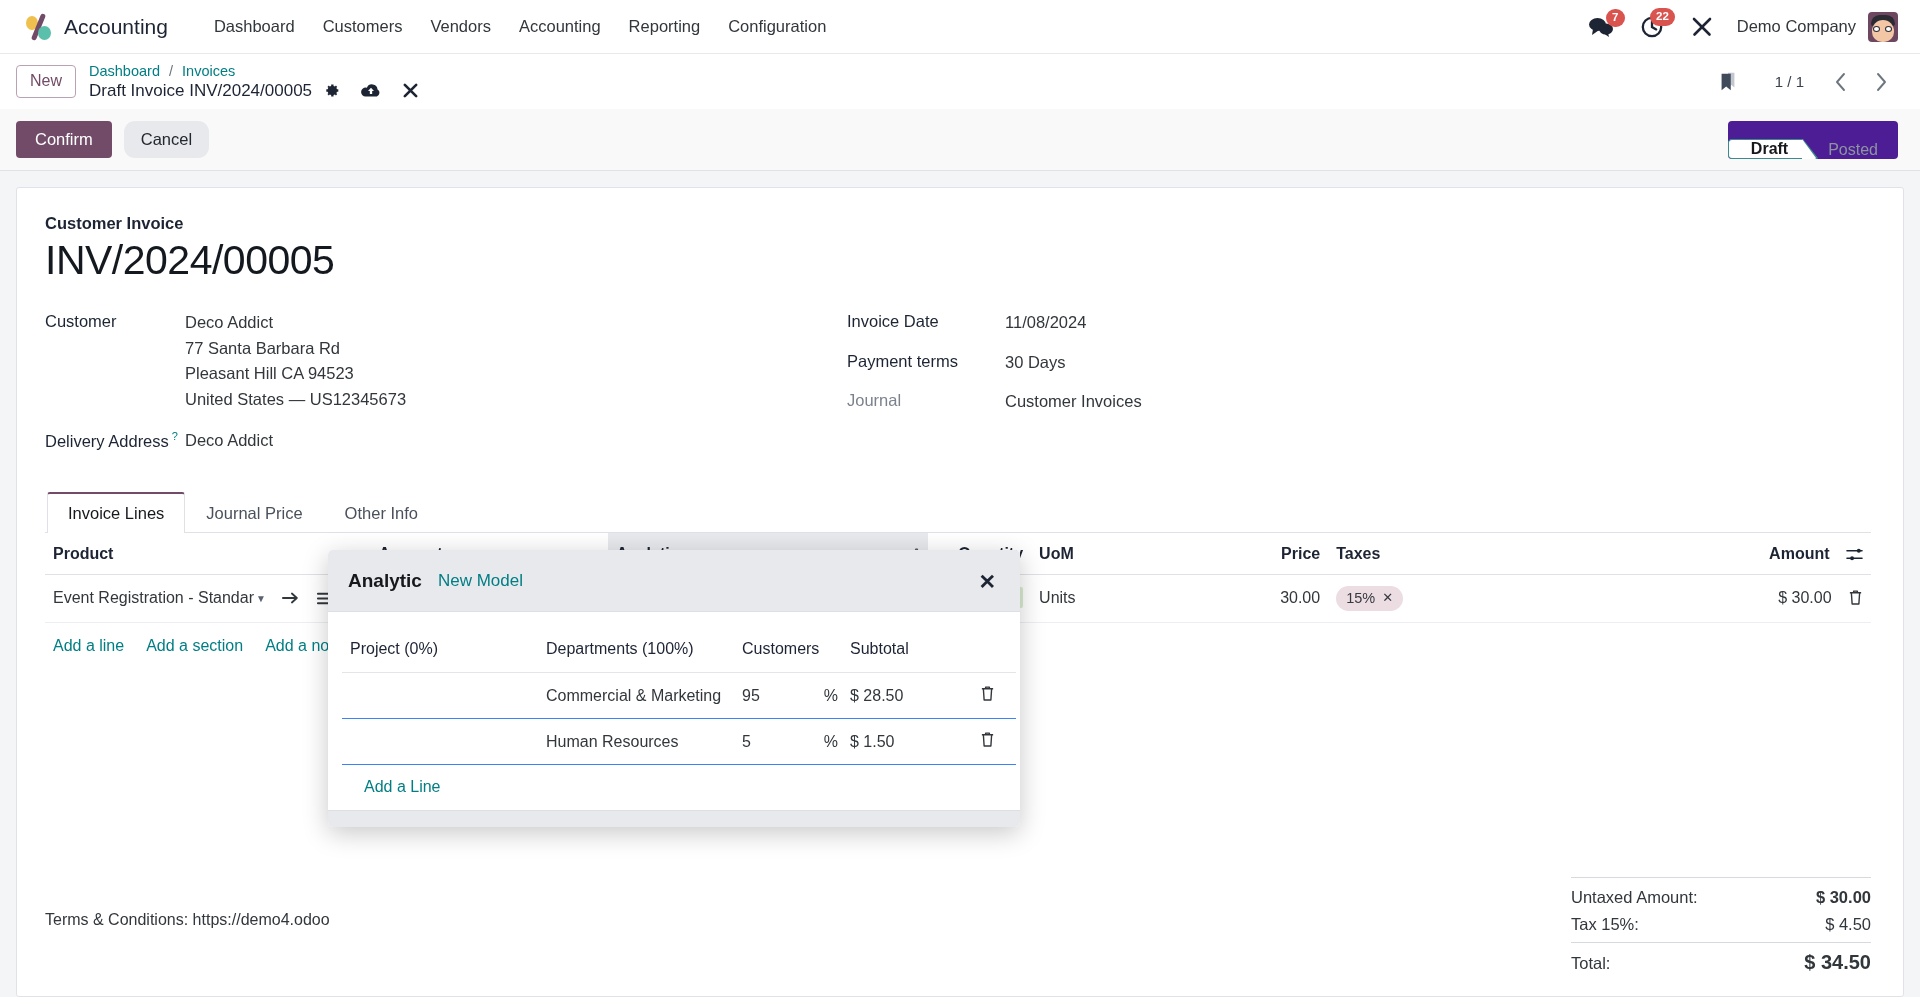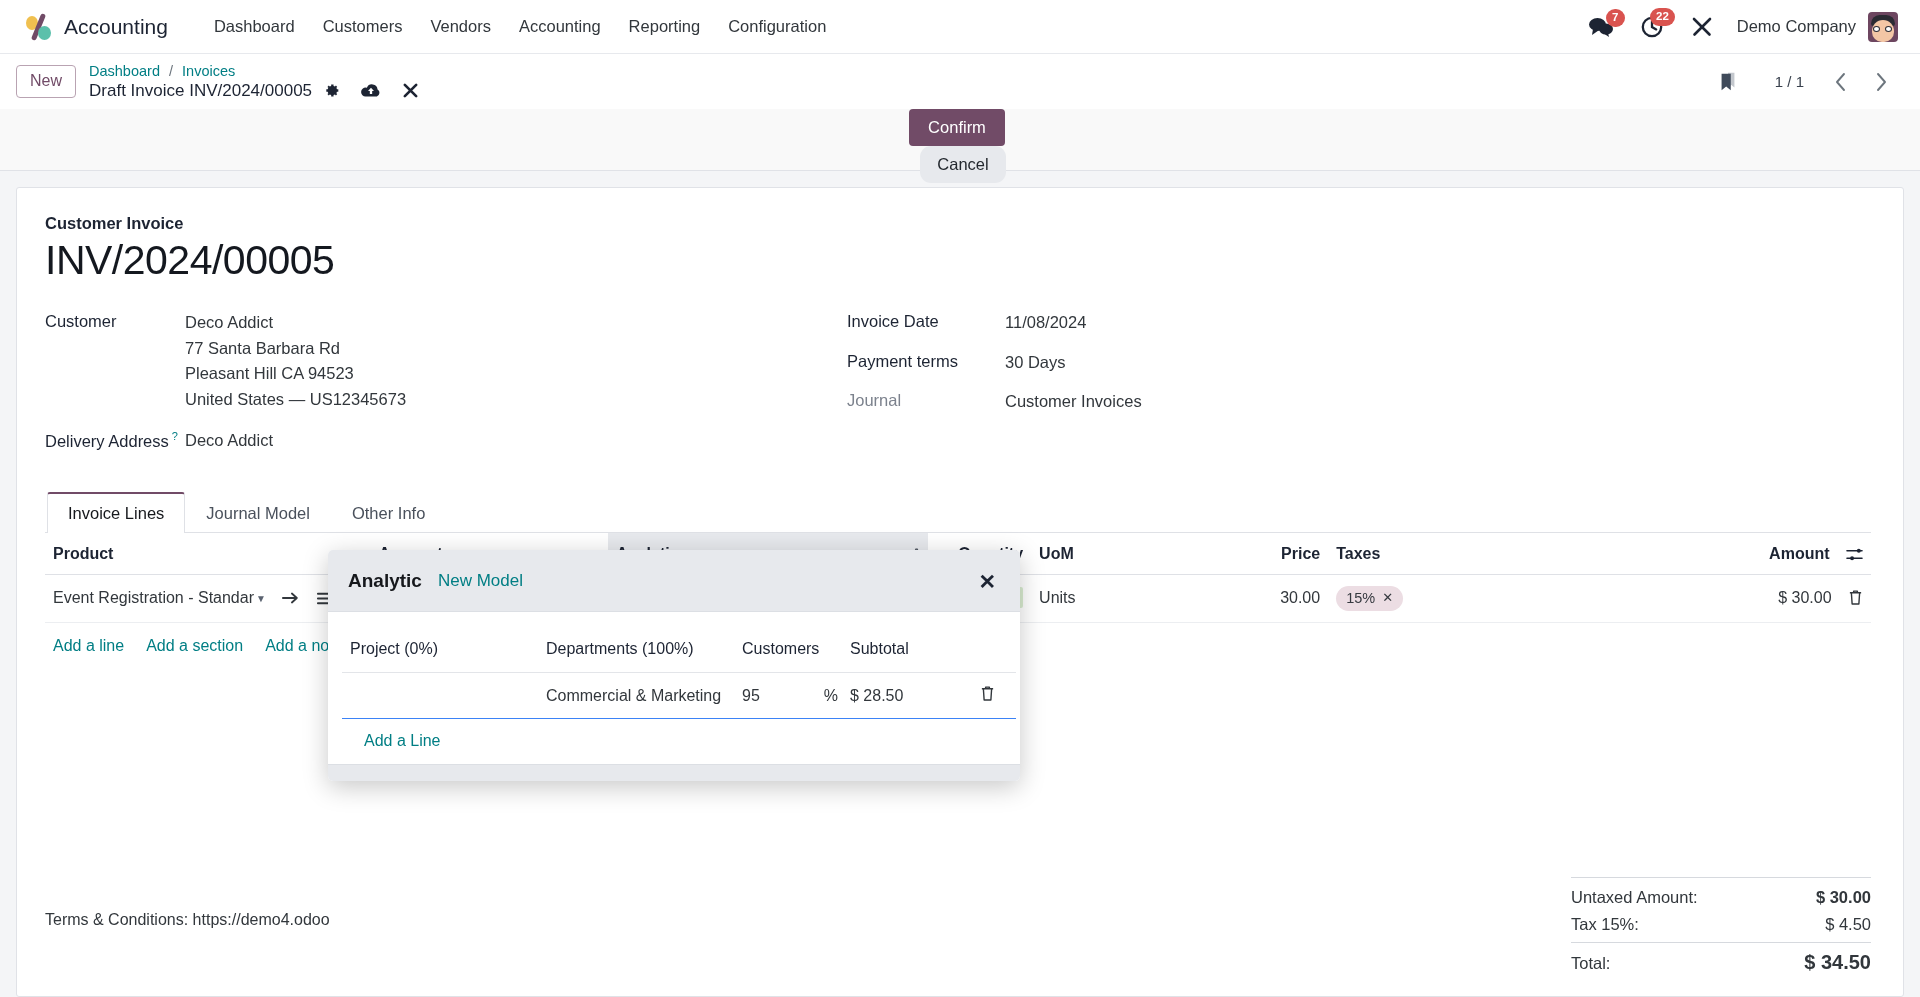--- a/index.html
+++ b/index.html
@@ -204,21 +204,20 @@
   
   .action-bar {
     height: 62px;
     background: #f9f9f9;
     border-bottom: 1px solid #e0e2e7;
     display: flex;
     align-items: center;
     padding: 0 22px 0 16px;
     position: relative;
     z-index: 20;
-    flex-direction: column;
   }
   .btn-confirm {
     background: #714b67;
     color: #fff;
     border: none;
     font-size: 16.5px;
     padding: 9px 19px;
     border-radius: 4px;
     cursor: pointer;
     font-family: inherit;
@@ -230,23 +229,23 @@
     font-size: 16.5px;
     padding: 9px 17px;
     border-radius: 11px;
     cursor: pointer;
     margin-left: 12px;
     font-family: inherit;
   }
   .statusbar {
     margin-left: auto;
     display: flex;
-    align-items: flex-start;
+    align-items: flex-end;
     height: 38px;
-    background: #404040;
+    background: #4c1d95;
     border-radius: 4px;
     overflow: hidden;
   }
   .status-step {
     display: flex;
     align-items: center;
     font-size: 16px;
     padding: 0 20px 0 22px;
     color: #8d949e;
     cursor: pointer;
@@ -740,21 +739,21 @@
         </div>
         <div class="frow" style="margin-top:14px">
           <div class="flabel r-label muted">Journal</div>
           <div class="fvalue">Customer Invoices</div>
         </div>
       </div>
     </div>
 
     <div class="tabs">
       <div class="tab active">Invoice Lines</div>
-      <div class="tab">Journal Model</div>
+      <div class="tab">Journal Price</div>
       <div class="tab">Other Info</div>
     </div>
 
     <table class="lines-table">
       <colgroup>
         <col style="width:285px">
           <col style="width:208px">
           <col style="width:280px">
         <col style="width:90px">
           <col style="width:150px">
@@ -892,20 +891,32 @@
             <td>Commercial &amp; Marketing</td>
             <td>95</td>
             <td class="pct-sym">%</td>
             <td>$ 28.50</td>
             <td class="trash">
               <svg width="15" height="17" viewBox="0 0 16 18" aria-hidden="true" style="display:inline-block">
                 <path d="M2 4 H14 M6 4 V2.2 H10 V4 M3.6 4 L4.4 16 H11.6 L12.4 4" fill="none" stroke="#32373c" stroke-width="1.5" stroke-linejoin="round"></path>
               </svg>
             </td>
           </tr>
+          <tr>
+            <td></td>
+            <td>Human Resources</td>
+            <td>5</td>
+            <td class="pct-sym">%</td>
+            <td>$ 1.50</td>
+            <td class="trash">
+              <svg width="15" height="17" viewBox="0 0 16 18" aria-hidden="true" style="display:inline-block">
+                <path d="M2 4 H14 M6 4 V2.2 H10 V4 M3.6 4 L4.4 16 H11.6 L12.4 4" fill="none" stroke="#32373c" stroke-width="1.5" stroke-linejoin="round"></path>
+              </svg>
+            </td>
+          </tr>
         </tbody>
       </table>
 
       <div class="modal-addline">Add a Line</div>
     </div>
 
     <div class="modal-footer-bar"></div>
   </div>
 </div>
 

